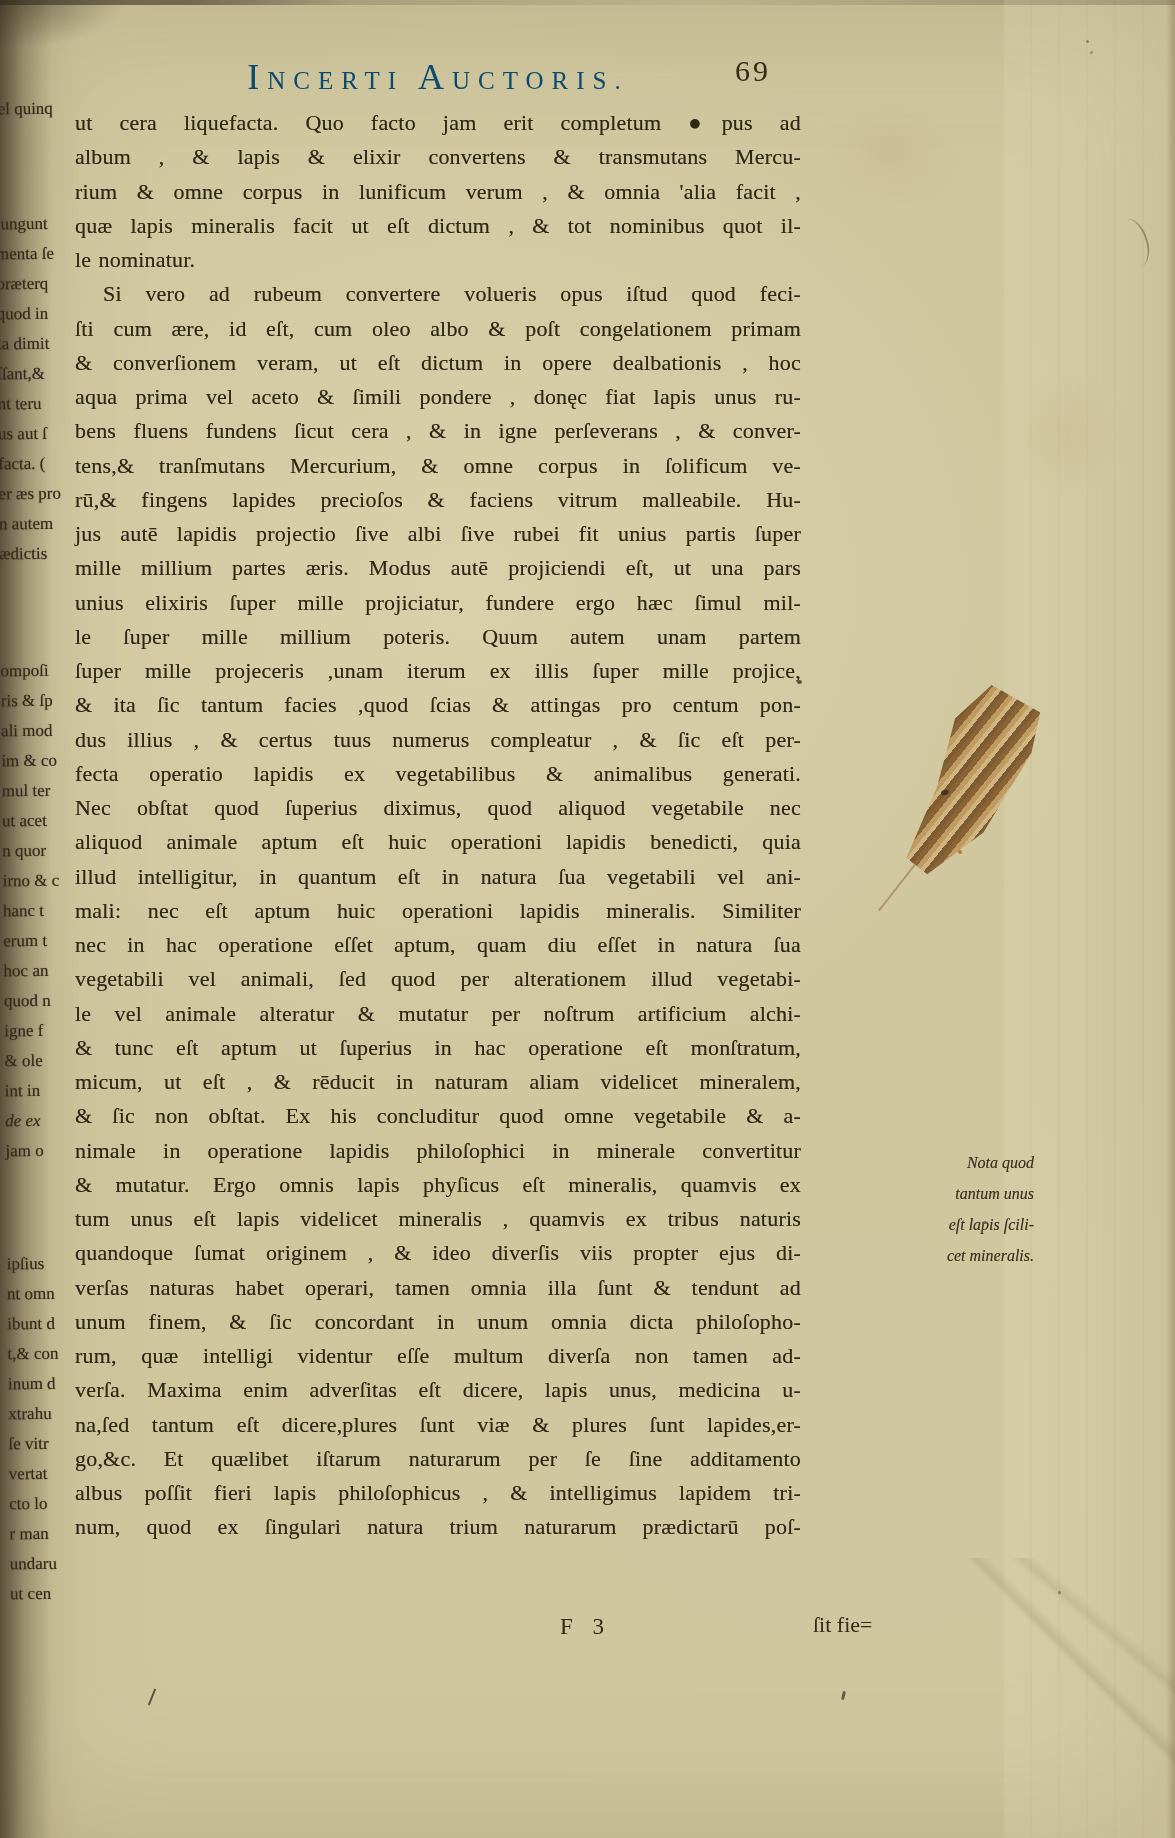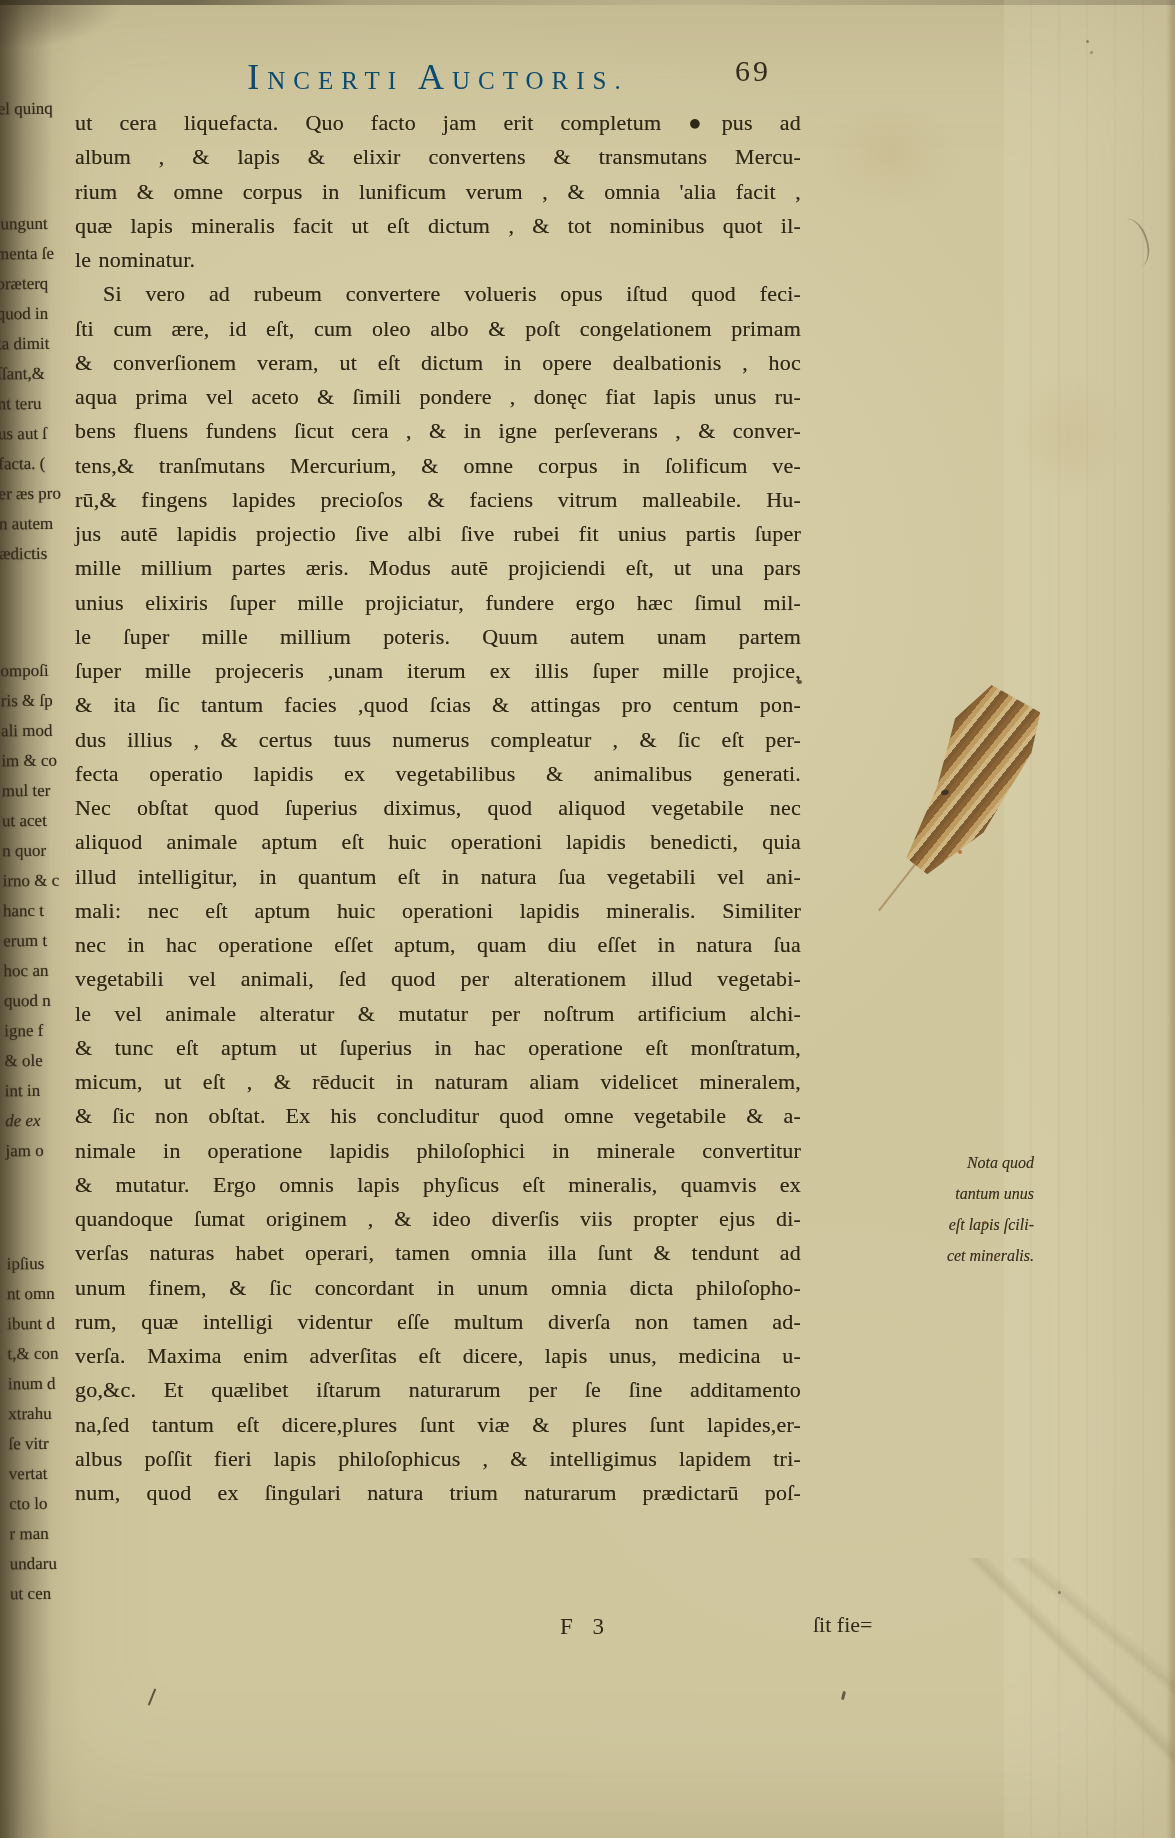--- a/index.html
+++ b/index.html
@@ -160,27 +160,28 @@
     <div class="tl">illud intelligitur, in quantum eſt in natura ſua vegetabili vel ani-</div>
     <div class="tl">mali: nec eſt aptum huic operationi lapidis mineralis.  Similiter</div>
     <div class="tl">nec in hac operatione eſſet aptum, quam diu eſſet in natura ſua</div>
     <div class="tl">vegetabili vel animali, ſed quod per alterationem illud vegetabi-</div>
     <div class="tl">le vel animale alteratur &amp; mutatur per noſtrum artificium alchi-</div>
     <div class="tl">&amp; tunc eſt aptum ut ſuperius in hac operatione eſt monſtratum,</div>
     <div class="tl">micum, ut eſt , &amp; rēducit in naturam aliam videlicet mineralem,</div>
     <div class="tl">&amp; ſic non obſtat.  Ex his concluditur quod omne vegetabile &amp; a-</div>
     <div class="tl">nimale in operatione lapidis philoſophici in minerale convertitur</div>
     <div class="tl">&amp; mutatur.  Ergo omnis lapis phyſicus eſt mineralis, quamvis ex</div>
+    <div class="tl">tum unus eſt lapis videlicet mineralis , quamvis ex tribus naturis</div>
     <div class="tl">quandoque ſumat originem , &amp; ideo diverſis viis propter ejus di-</div>
     <div class="tl">verſas naturas habet operari, tamen omnia illa ſunt &amp; tendunt ad</div>
     <div class="tl">unum finem, &amp; ſic concordant in unum omnia dicta philoſopho-</div>
     <div class="tl">rum, quæ intelligi videntur eſſe multum diverſa non tamen ad-</div>
     <div class="tl">verſa. Maxima enim adverſitas eſt dicere, lapis unus, medicina u-</div>
+    <div class="tl">na,ſed tantum eſt dicere,plures ſunt viæ &amp; plures ſunt lapides,er-</div>
     <div class="tl">go,&amp;c.  Et quælibet iſtarum naturarum per ſe ſine additamento</div>
-    <div class="tl">na,ſed tantum eſt dicere,plures ſunt viæ &amp; plures ſunt lapides,er-</div>
     <div class="tl">albus poſſit fieri lapis philoſophicus , &amp; intelligimus lapidem tri-</div>
     <div class="tl">num, quod ex ſingulari natura trium naturarum prædictarū poſ-</div>
   </div>
 
 <div class="margin-note">
     <div class="mn-line">Nota quod</div>
     <div class="mn-line">tantum unus</div>
     <div class="mn-line">eſt lapis ſcili-</div>
     <div class="mn-line">cet mineralis.</div>
   </div>

